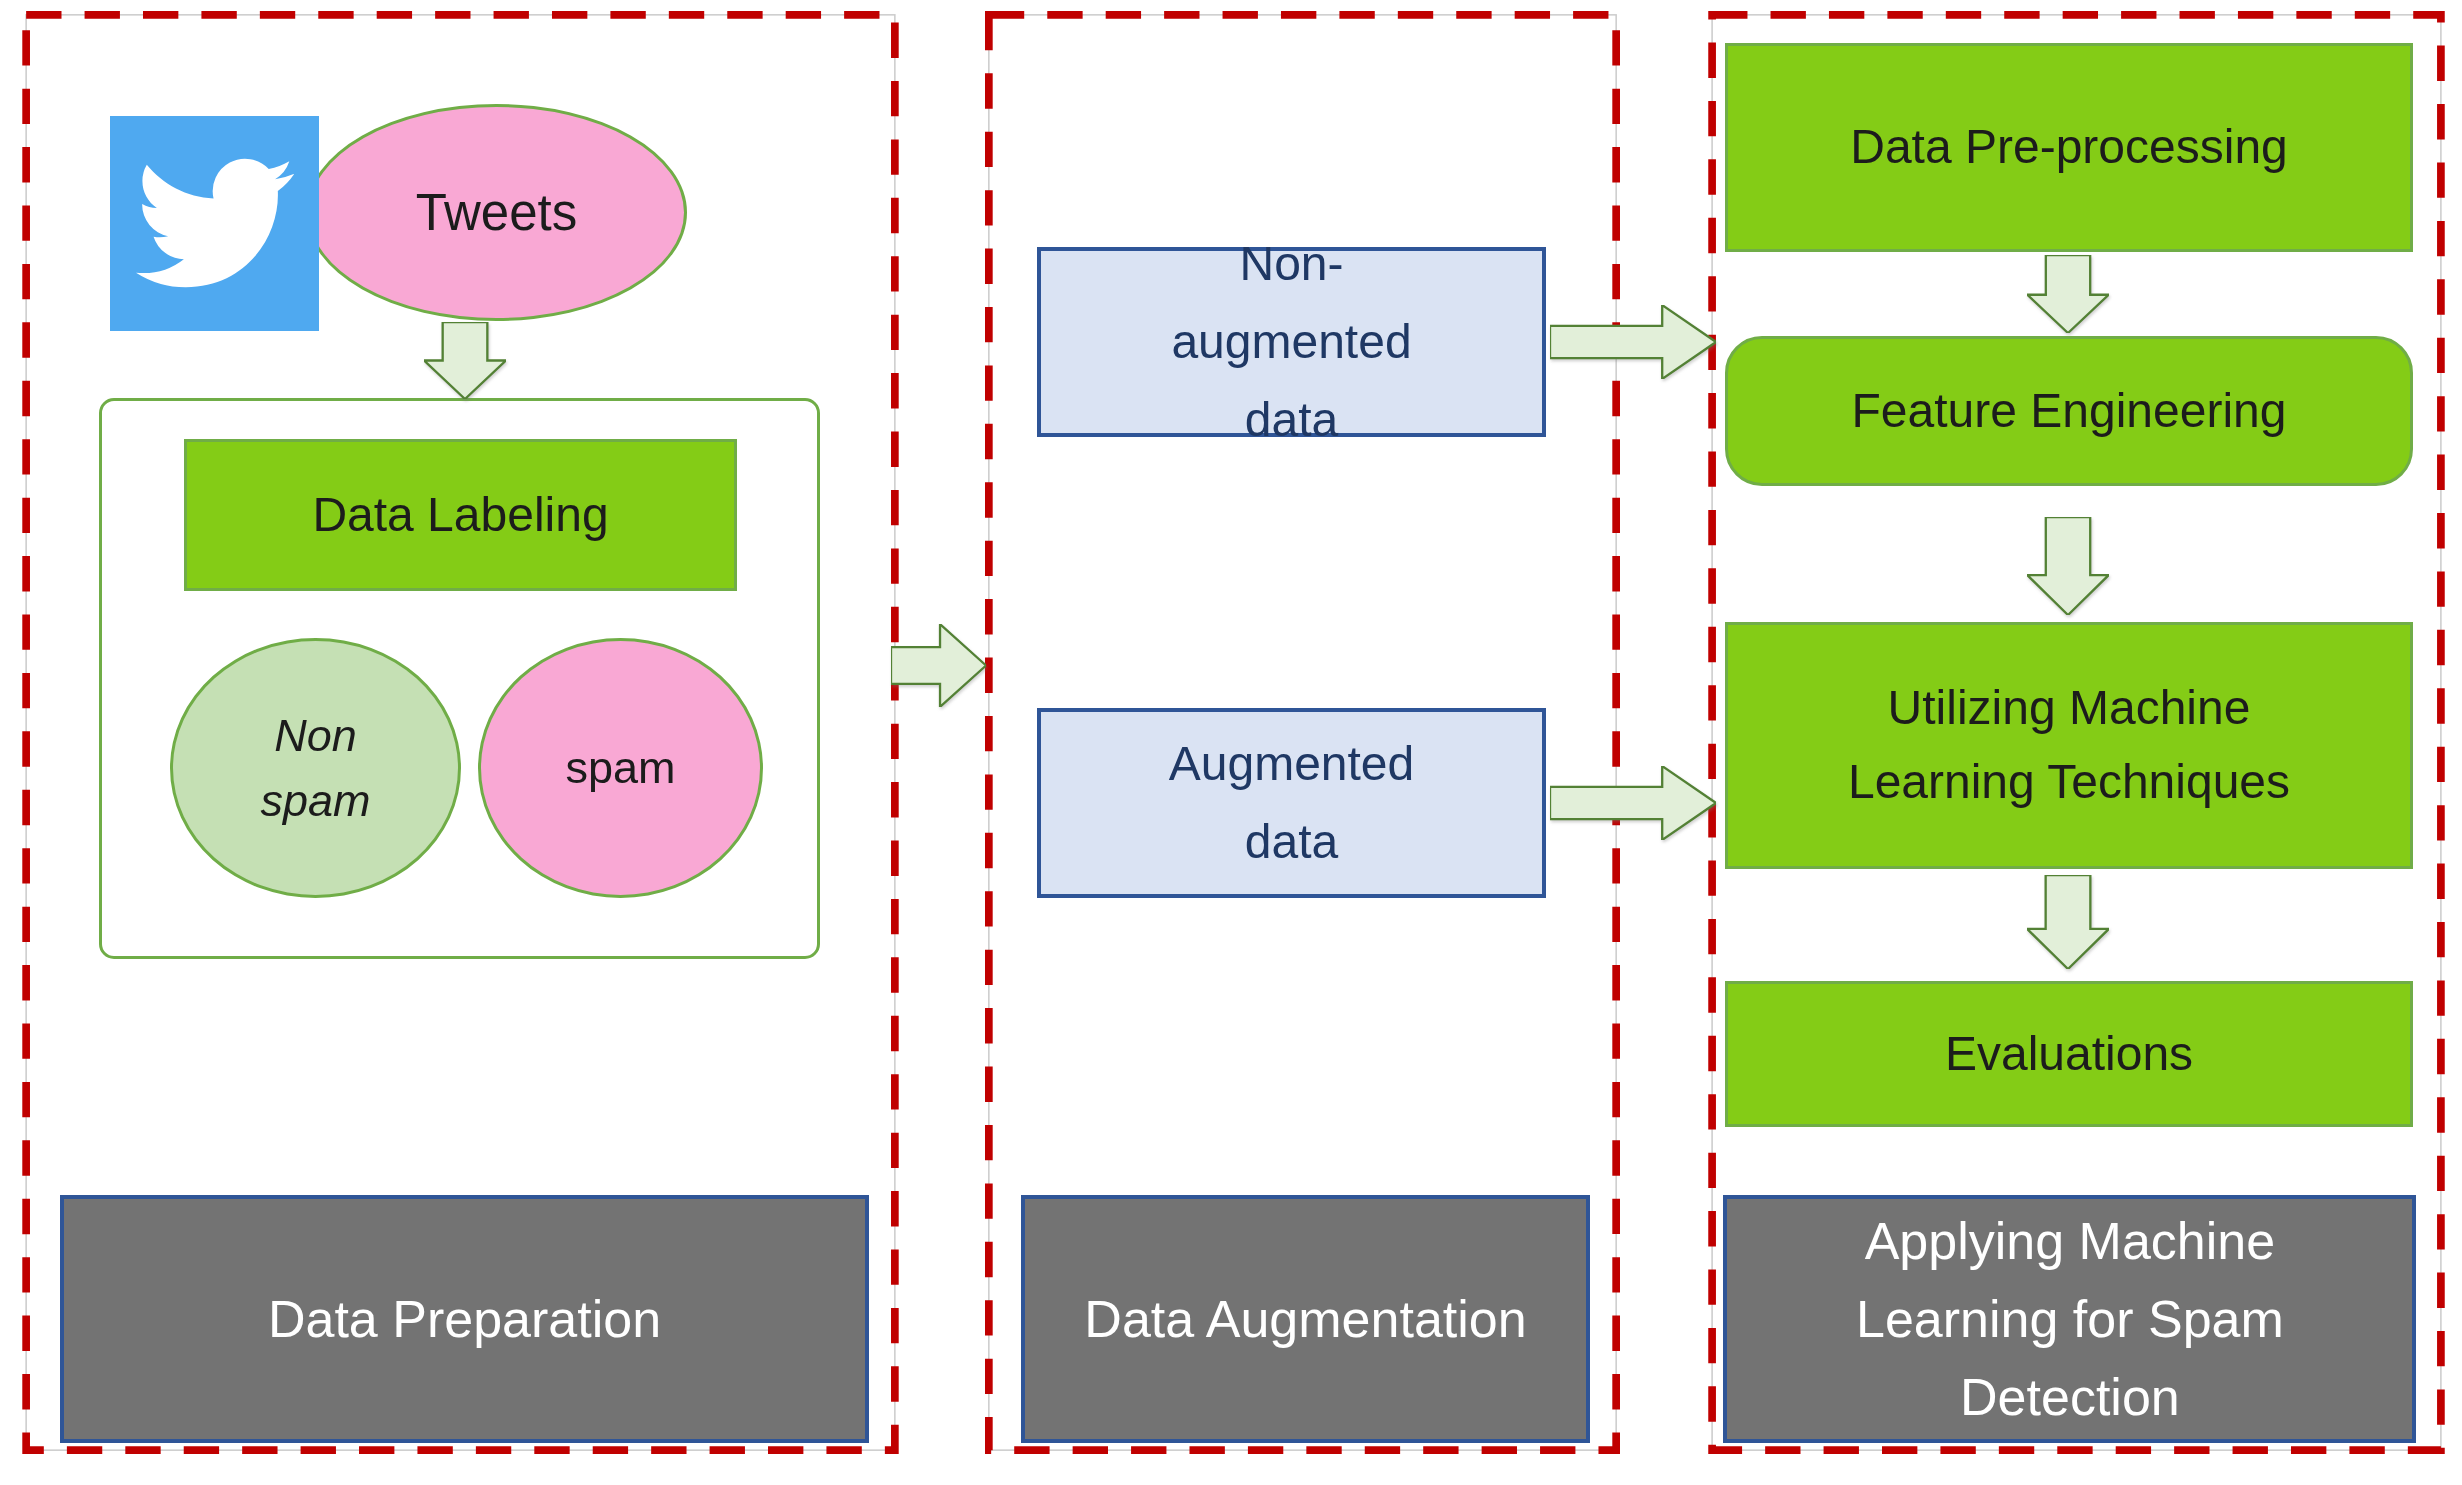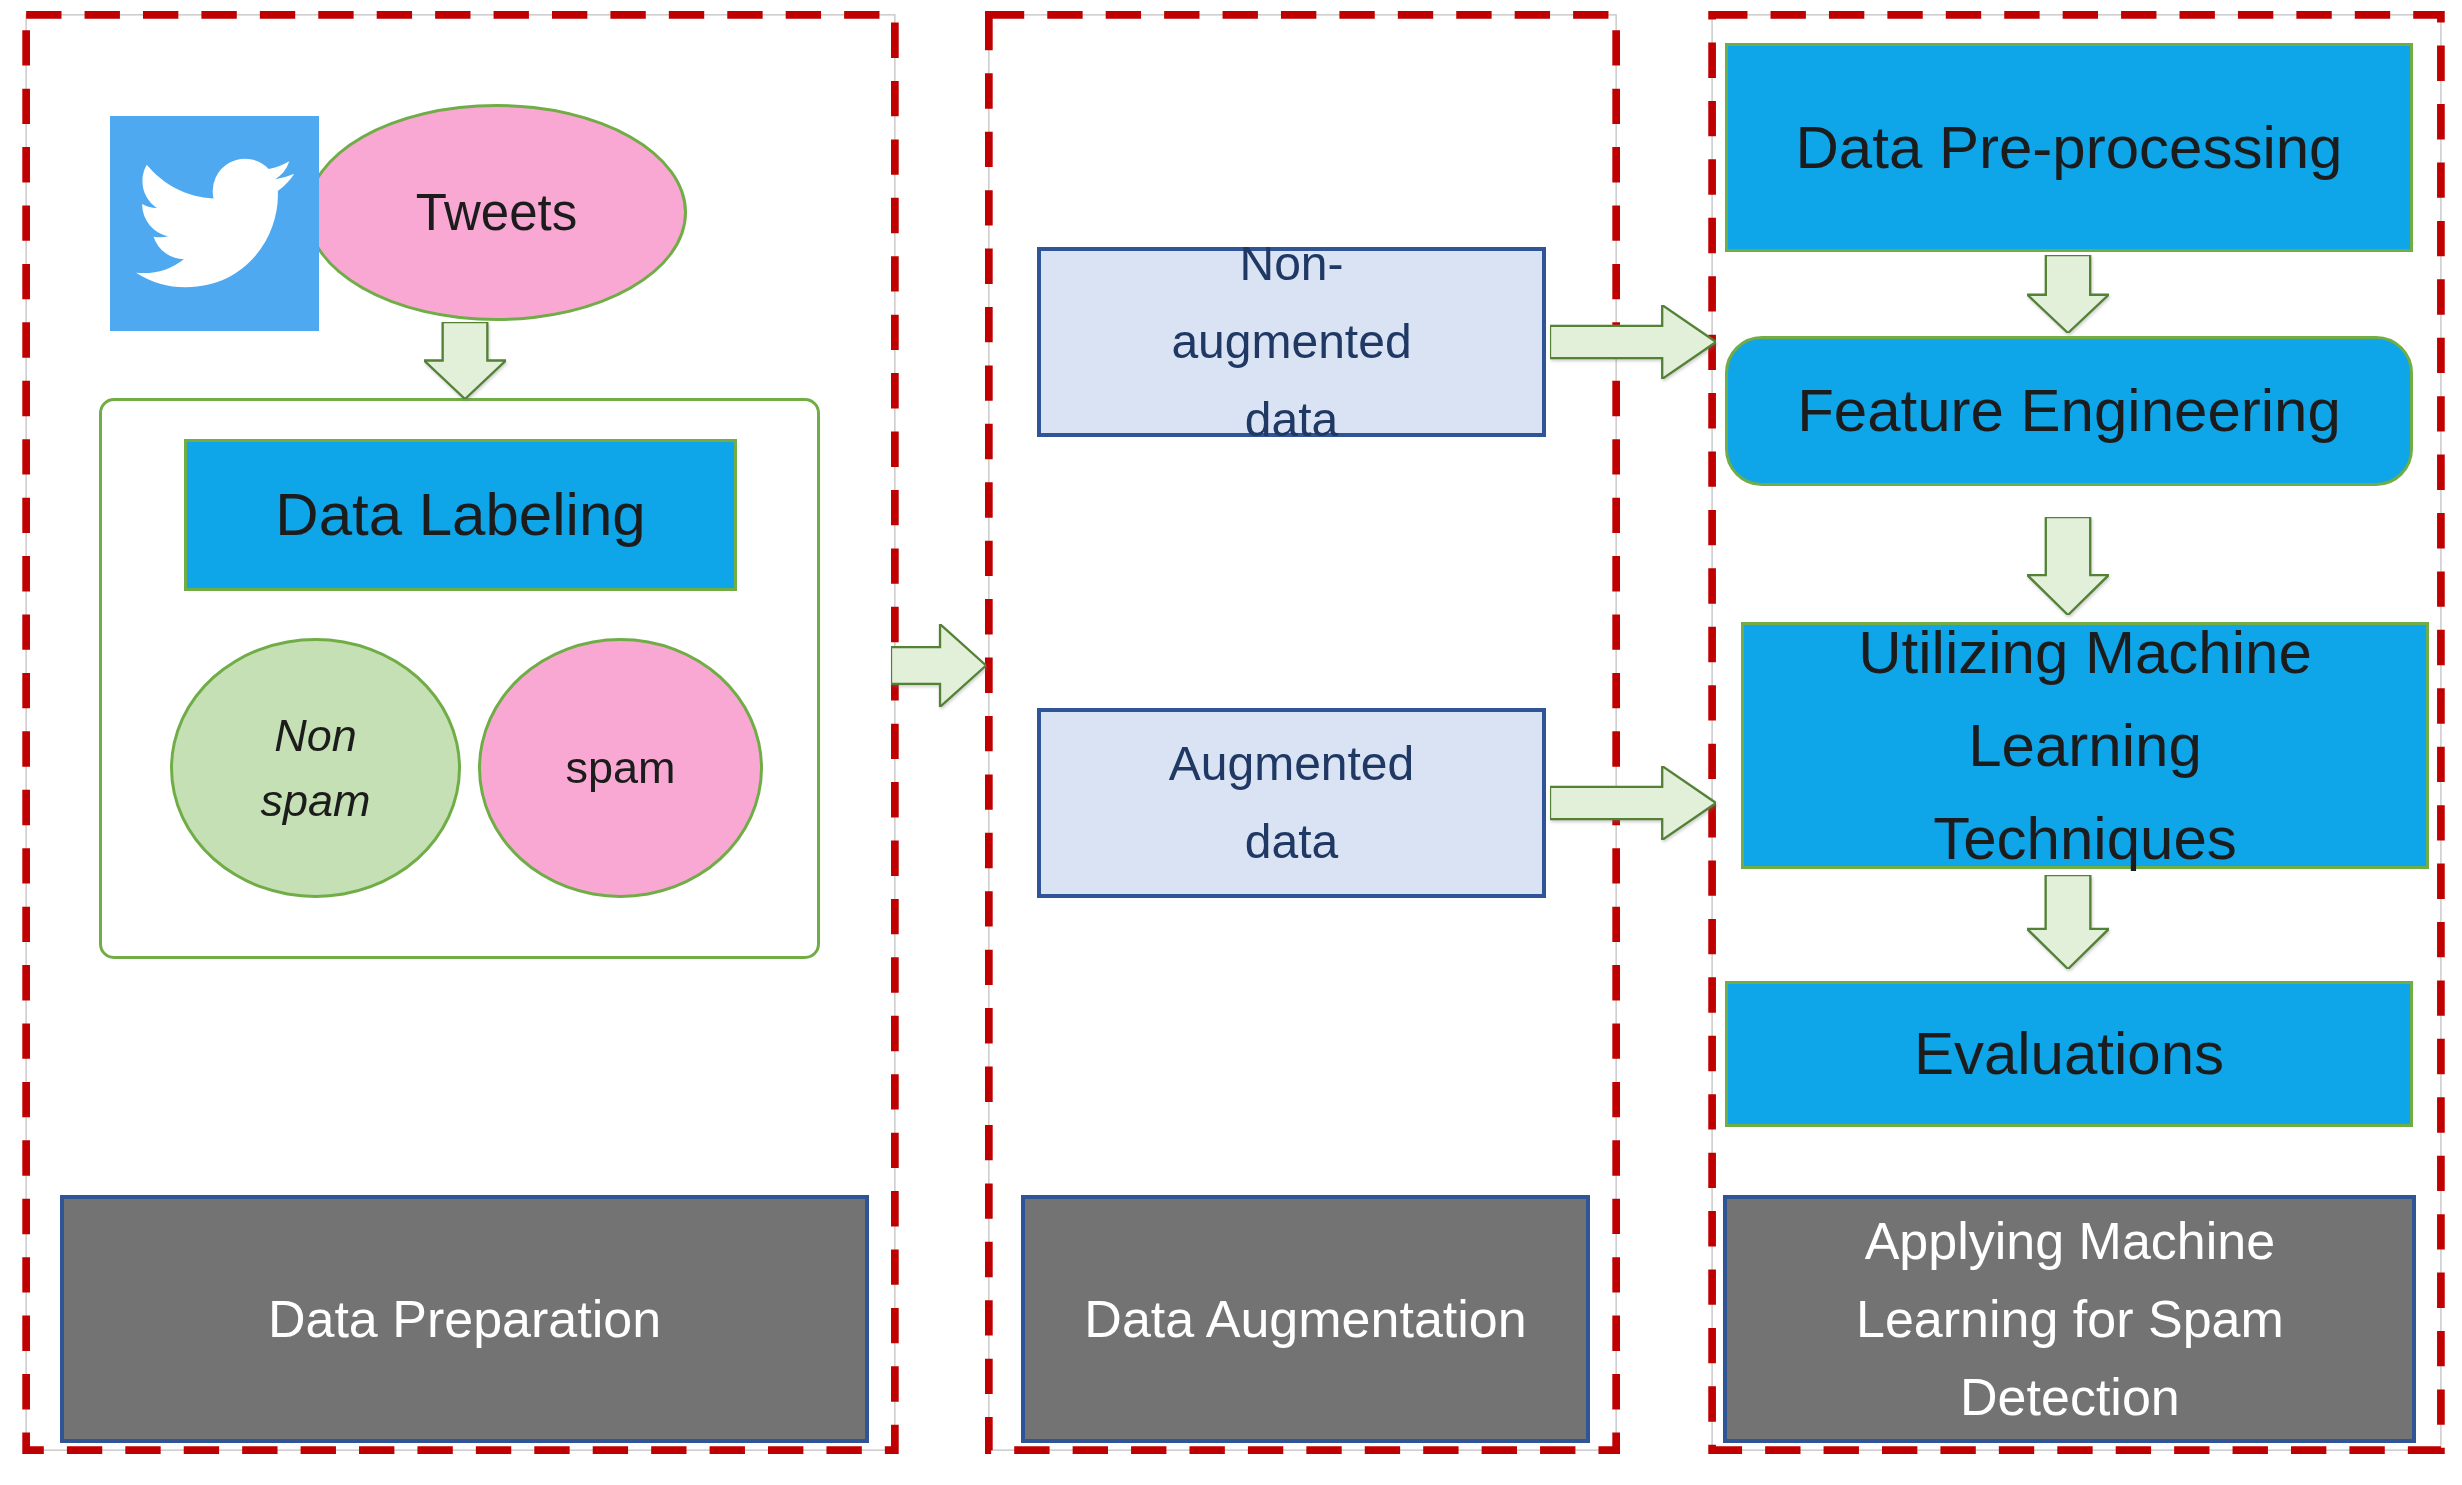--- a/index.html
+++ b/index.html
@@ -21,24 +21,24 @@
   
   .abs { position: absolute; }
   .center {
     display: flex;
     align-items: center;
     justify-content: center;
     text-align: center;
   }
 
   .green-box {
-    background: #0ea5e9;
+    background: #84cc16;
     border: 3.8px solid #70AD47;
     color: #1c1c1c;
-    font-size: 60px;
+    font-size: 48px;
     line-height: 1.55;
   }
   .rounded { border-radius: 37px; }
 
   .big-round-container {
     background: #ffffff;
     border: 3.1px solid #70AD47;
     border-radius: 15px;
   }
 
@@ -174,21 +174,21 @@
     <div class="abs green-box rounded center" style="left:17px; top:325px; width:688px; height:150px;">
       <span>Feature Engineering</span>
     </div>
 
     <div class="abs" style="left:319px; top:506px; width:82px; height:98px;">
       <svg class="arrow-svg" width="82" height="98" viewBox="0 0 106 128">
         <polygon points="24,0 82,0 82,76 106,76 53,128 0,76 24,76" fill="#E2EFD9" stroke="#538135" stroke-width="3"></polygon>
       </svg>
     </div>
 
-    <div class="abs green-box center" style="left:17px; top:611px; width:688px; height:247px;margin-left:16px;">
+    <div class="abs green-box center" style="left:17px; top:611px; width:688px; height:247px;">
       <span class="wrap-580">Utilizing Machine Learning Techniques</span>
     </div>
 
     <div class="abs" style="left:319px; top:864px; width:82px; height:94px;">
       <svg class="arrow-svg" width="82" height="94" viewBox="0 0 106 122">
         <polygon points="24,0 82,0 82,70 106,70 53,122 0,70 24,70" fill="#E2EFD9" stroke="#538135" stroke-width="3"></polygon>
       </svg>
     </div>
 
     <div class="abs green-box center" style="left:17px; top:970px; width:688px; height:146px;">

